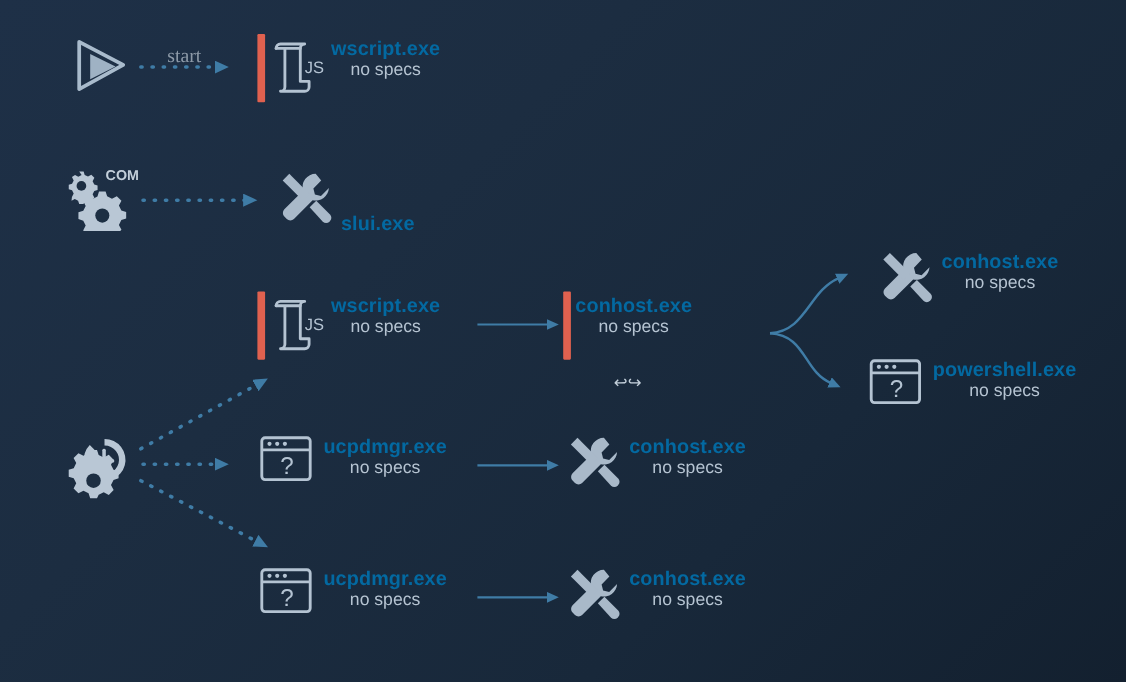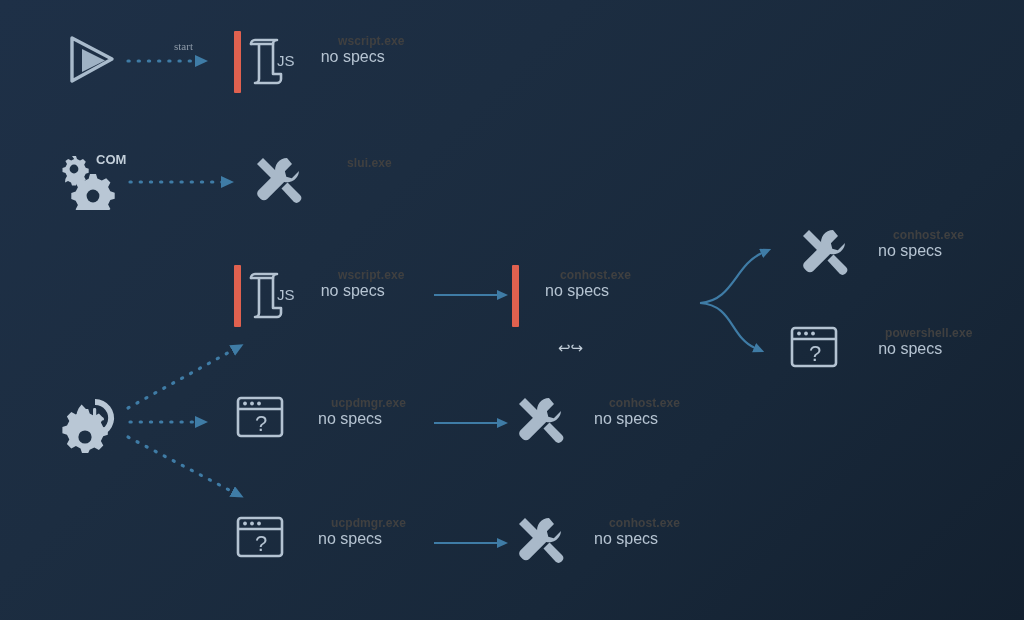--- a/index.html
+++ b/index.html
@@ -11,27 +11,27 @@
     position:relative;
   }
   #canvas { position:absolute; inset:0; width:1024px; height:620px; }
 
   .node { position:absolute; display:flex; align-items:flex-start; }
   .redbar { width:7px; height:62px; background:#e0614f; border-radius:1px;
             flex:0 0 auto; margin-top:1px; }
   .ico { width:56px; height:62px; flex:0 0 auto; position:relative; }
   .ico svg { display:block; }
   .labels { margin-left:4px; padding-top:5px; }
-  .pname { color:#404040; font-size:12px; font-weight:bold; white-space:nowrap;
-           letter-spacing:.1px; line-height:1.1;margin-left:37px; }
+  .pname { color:#0369a1; font-size:18px; font-weight:bold; white-space:nowrap;
+           letter-spacing:.1px; line-height:1.1; }
   .pspec { color:#b6c4d2; font-size:16px; white-space:nowrap;
            text-align:center; }
   .srcicon { position:absolute; }
-  .startlabel { position:absolute; color:#8d9aa8; font-size:11px;
-                font-family:"Liberation Serif", serif;margin-left:22px; }
+  .startlabel { position:absolute; color:#8d9aa8; font-size:18px;
+                font-family:"Liberation Serif", serif; }
   .bidi { position:absolute; color:#c3cfda; font-size:15px;
           font-family:"DejaVu Sans", sans-serif; }
 </style>
 </head>
 <body>
 
 <svg id="canvas" viewBox="0 0 1024 620" xmlns="http://www.w3.org/2000/svg">
   <defs>
     <marker id="ah" markerWidth="12" markerHeight="12" refX="1" refY="5" orient="auto" markerUnits="userSpaceOnUse">
       <path d="M0,0 L11,5 L0,10 Z" fill="#3f7ca6"></path>
@@ -120,21 +120,21 @@
       </g>
       <text x="36" y="36" fill="#b4c3d2" font-size="15" font-family="Liberation Sans, sans-serif">JS</text>
     </svg>
   </div>
   <div class="labels">
     <div class="pname">wscript.exe</div>
     <div class="pspec">no specs</div>
   </div>
 </div>
 
-<div class="node" style="left:250px; top:152px;">
+<div class="node" style="left:250px; top:152px;align-items:flex-end;">
   <div class="ico">
     <svg width="58" height="58" viewBox="0 0 58 58">
       <g fill="#a9b9c9">
         <path d="M37 6 a12 12 0 0 0 -11.5 15.3 L8.5 38.3 a4.6 4.6 0 0 0 0 6.5 l2.2 2.2 a4.6 4.6 0 0 0 6.5 0 l17-17 A12 12 0 0 0 49 19 l-7.2 7.2-5.5-1.4-1.4-5.5L42 12z"></path>
         <path d="M13 6 L7 12 l18.5 18.5 6-6z"></path>
         <path d="M31.5 36.5 l6-6 L50 43 a4.3 4.3 0 0 1 0 6 l-0.5 .5 a4.3 4.3 0 0 1 -6 0z"></path>
       </g>
     </svg>
   </div>
   <div class="labels">

